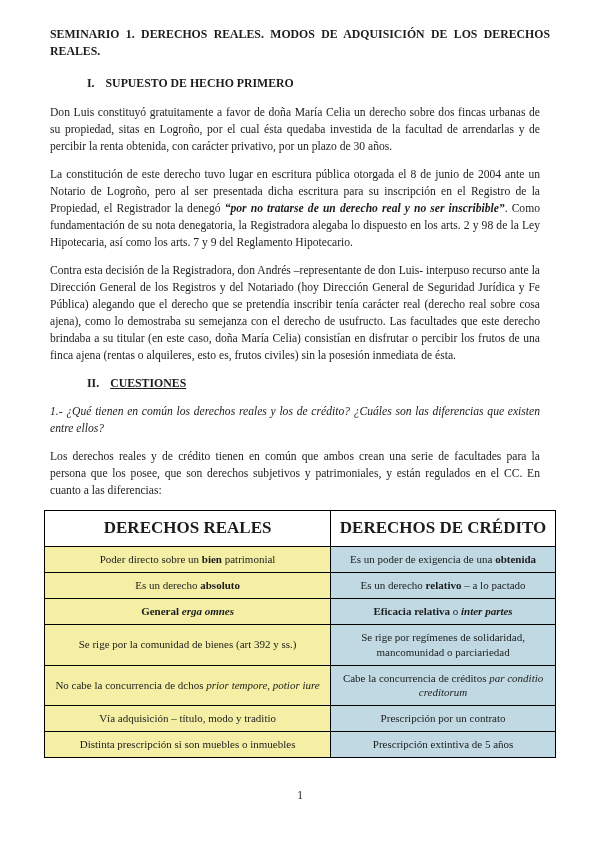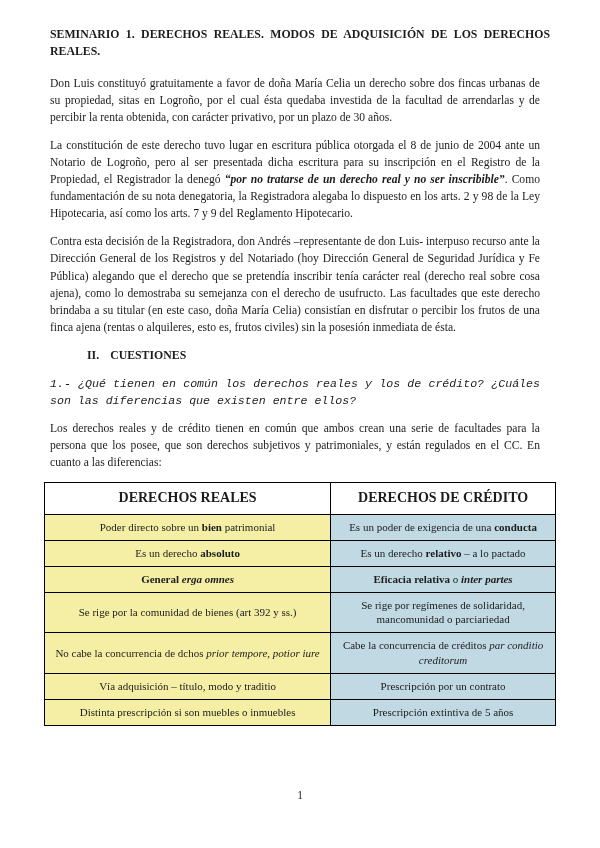--- a/index.html
+++ b/index.html
@@ -16,58 +16,61 @@
   .sec-heading{
     font-weight:700;font-size:11.8px;margin:0 0 11px 37px;
   }
   .sec-heading .hnum{display:inline-block;margin-right:11px;}
   p.para{
     text-align:justify;margin:0 10px 11px 0;
   }
   .b{font-weight:700;}
   .i{font-style:italic;}
   .bi{font-weight:700;font-style:italic;}
-  .question{font-style:italic;font-family:Liberation Mono, monospace;}
+  .question{font-style:italic;}
   table.cmp{
     border-collapse:collapse;
     width:calc(100% + 12px);
     margin:6px -6px 0 -6px;
     table-layout:fixed;
   }
   table.cmp th, table.cmp td{
     border:1px solid var(--border-col,#000);
     text-align:center;vertical-align:middle;
     font-size:11px;line-height:1.35;
     padding:5px 8px;
   }
   table.cmp th{
-    background:#ffffff;font-weight:700;font-size:14px;padding:6px 8px;margin-left:40px;
+    background:#ffffff;font-weight:700;font-size:17px;padding:6px 8px;margin-left:40px;
   }
   td.cell-left{background:var(--left-cell,#f5efa5);}
   td.cell-right{background:var(--right-cell,#c0d9e3);}
   .page-number{
     position:absolute;bottom:44px;left:0;width:100%;
     text-align:center;font-size:11.5px;
   }
 </style>
 </head>
 <body>
 
 <div class="page">
 
   <h1 class="doc-title">SEMINARIO 1. DERECHOS REALES. MODOS DE ADQUISICIÓN DE LOS DERECHOS REALES.</h1>
 
+  <div class="sec-heading">
+    <span class="hnum">I.</span><span>SUPUESTO DE HECHO PRIMERO</span>
+  </div>
 
   <p class="para">Don Luis constituyó gratuitamente a favor de doña María Celia un derecho sobre dos fincas urbanas de su propiedad, sitas en Logroño, por el cual ésta quedaba investida de la facultad de arrendarlas y de percibir la renta obtenida, con carácter privativo, por un plazo de 30 años.</p>
 
   <p class="para"><span>La constitución de este derecho tuvo lugar en escritura pública otorgada el 8 de junio de 2004 ante un Notario de Logroño, pero al ser presentada dicha escritura para su inscripción en el Registro de la Propiedad, el Registrador la denegó </span><span class="bi">“por no tratarse de un derecho real y no ser inscribible”</span><span>. Como fundamentación de su nota denegatoria, la Registradora alegaba lo dispuesto en los arts. 2 y 98 de la Ley Hipotecaria, así como los arts. 7 y 9 del Reglamento Hipotecario.</span></p>
 
   <p class="para">Contra esta decisión de la Registradora, don Andrés –representante de don Luis- interpuso recurso ante la Dirección General de los Registros y del Notariado (hoy Dirección General de Seguridad Jurídica y Fe Pública) alegando que el derecho que se pretendía inscribir tenía carácter real (derecho real sobre cosa ajena), como lo demostraba su semejanza con el derecho de usufructo. Las facultades que este derecho brindaba a su titular (en este caso, doña María Celia) consistían en disfrutar o percibir los frutos de una finca ajena (rentas o alquileres, esto es, frutos civiles) sin la posesión inmediata de ésta.</p>
 
-  <div class="sec-heading" style="margin-top:10px;">
+  <div class="sec-heading" style="margin-top:10px;text-decoration:underline;">
     <span class="hnum">II.</span><span>CUESTIONES</span>
   </div>
 
   <p class="para question">1.- ¿Qué tienen en común los derechos reales y los de crédito? ¿Cuáles son las diferencias que existen entre ellos?</p>
 
   <p class="para">Los derechos reales y de crédito tienen en común que ambos crean una serie de facultades para la persona que los posee, que son derechos subjetivos y patrimoniales, y están regulados en el CC. En cuanto a las diferencias:</p>
 
   <table class="cmp">
     <colgroup>
         <col style="width:56%">
@@ -75,21 +78,21 @@
       </colgroup>
     <thead>
       <tr>
         <th>DERECHOS REALES</th>
         <th>DERECHOS DE CRÉDITO</th>
       </tr>
     </thead>
     <tbody>
       <tr>
         <td class="cell-left"><span>Poder directo sobre un </span><span class="b">bien</span><span> patrimonial</span></td>
-        <td class="cell-right"><span>Es un poder de exigencia de una </span><span class="b">conducta</span></td>
+        <td class="cell-right"><span>Es un poder de exigencia de una </span><span class="b">obtenida</span></td>
       </tr>
       <tr>
         <td class="cell-left"><span>Es un derecho </span><span class="b">absoluto</span></td>
         <td class="cell-right"><span>Es un derecho </span><span class="b">relativo</span><span> – a lo pactado</span></td>
       </tr>
       <tr>
         <td class="cell-left"><span class="b">General </span><span class="bi">erga omnes</span></td>
         <td class="cell-right"><span class="b">Eficacia relativa</span><span> o </span><span class="bi">inter partes</span></td>
       </tr>
       <tr>

